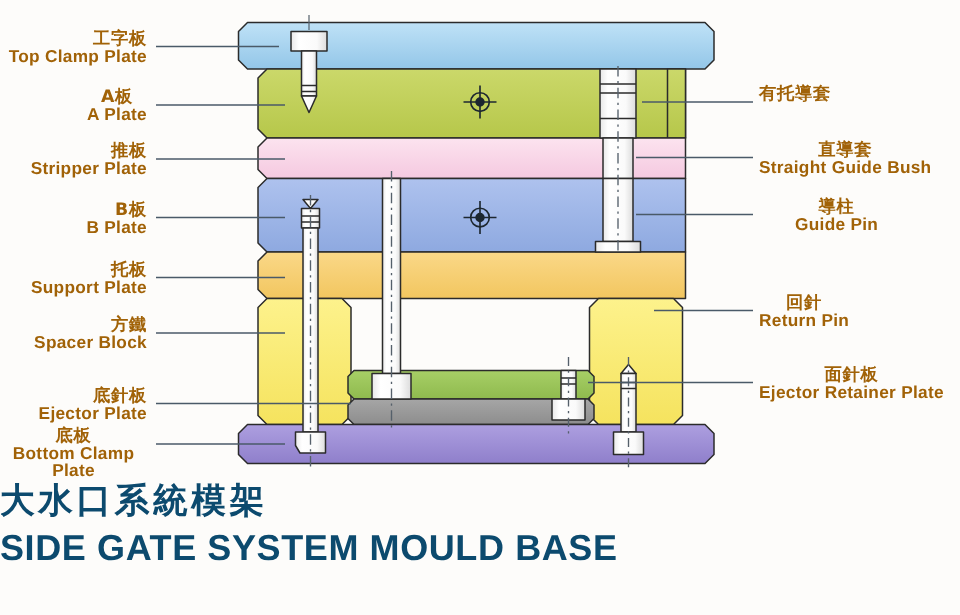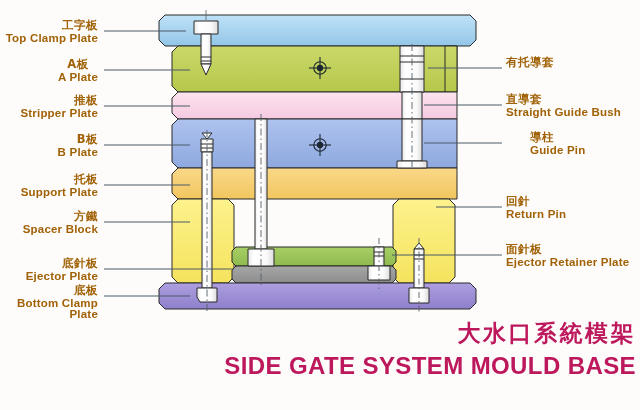--- a/index.html
+++ b/index.html
@@ -9,24 +9,24 @@
     font-family:"Liberation Serif",serif;
     overflow:hidden;
     position:relative;
   }
   #stage{position:absolute;left:0;top:0;width:640px;height:410px;}
   svg#diagram{position:absolute;left:0;top:0;width:640px;height:410px;}
 
   .lbl{position:absolute;color:#a16207;line-height:1.02;}
   .lbl .cn{font-family:"DejaVu Sans",sans-serif;font-weight:700;font-size:11.5px;letter-spacing:.5px;display:block;}
   .lbl .en{font-family:Liberation Sans, sans-serif;font-weight:700;font-size:11.5px;letter-spacing:.2px;display:block;margin-top:1px;}
-  .lbl.right{text-align:left;}
+  .lbl.right{text-align:center;}
   .lbl.left{text-align:right;}
 
-  #title{position:absolute;left:0;width:636px;text-align:right;color:#be185d;}
+  #title{position:absolute;left:0;width:636px;text-align:left;color:#0c4a6e;}
   #title .t-cn{font-family:"DejaVu Sans",sans-serif;font-weight:700;font-size:23px;letter-spacing:2.5px;display:block;}
   #title .t-en{font-family:"Liberation Sans",sans-serif;font-weight:700;font-size:24px;letter-spacing:.4px;display:block;margin-top:3px;}
 </style>
 </head>
 <body style="background: rgb(253, 252, 250);">
 
 <div id="stage">
 
   <svg id="diagram" viewBox="0 0 640 410">
     <defs>
@@ -195,21 +195,21 @@
     <span class="en">Support Plate</span>
   </div>
   <div class="lbl left" style="right:542px;top:211px;">
     <span class="cn">方鐵</span>
     <span class="en">Spacer Block</span>
   </div>
   <div class="lbl left" style="right:542px;top:258px;">
     <span class="cn">底針板</span>
     <span class="en">Ejector Plate</span>
   </div>
-  <div class="lbl left" style="right:542px;top:285px;">
+  <div class="lbl left" style="right:542px;top:285px;text-align:center;">
     <span class="cn">底板</span>
     <span class="en">Bottom Clamp Plate</span>
   </div>
 
   <div class="lbl right" style="left:506px;top:57px;">
     <span class="cn">有托導套</span>
   </div>
   <div class="lbl right" style="left:506px;top:94px;">
     <span class="cn">直導套</span>
     <span class="en">Straight Guide Bush</span>

